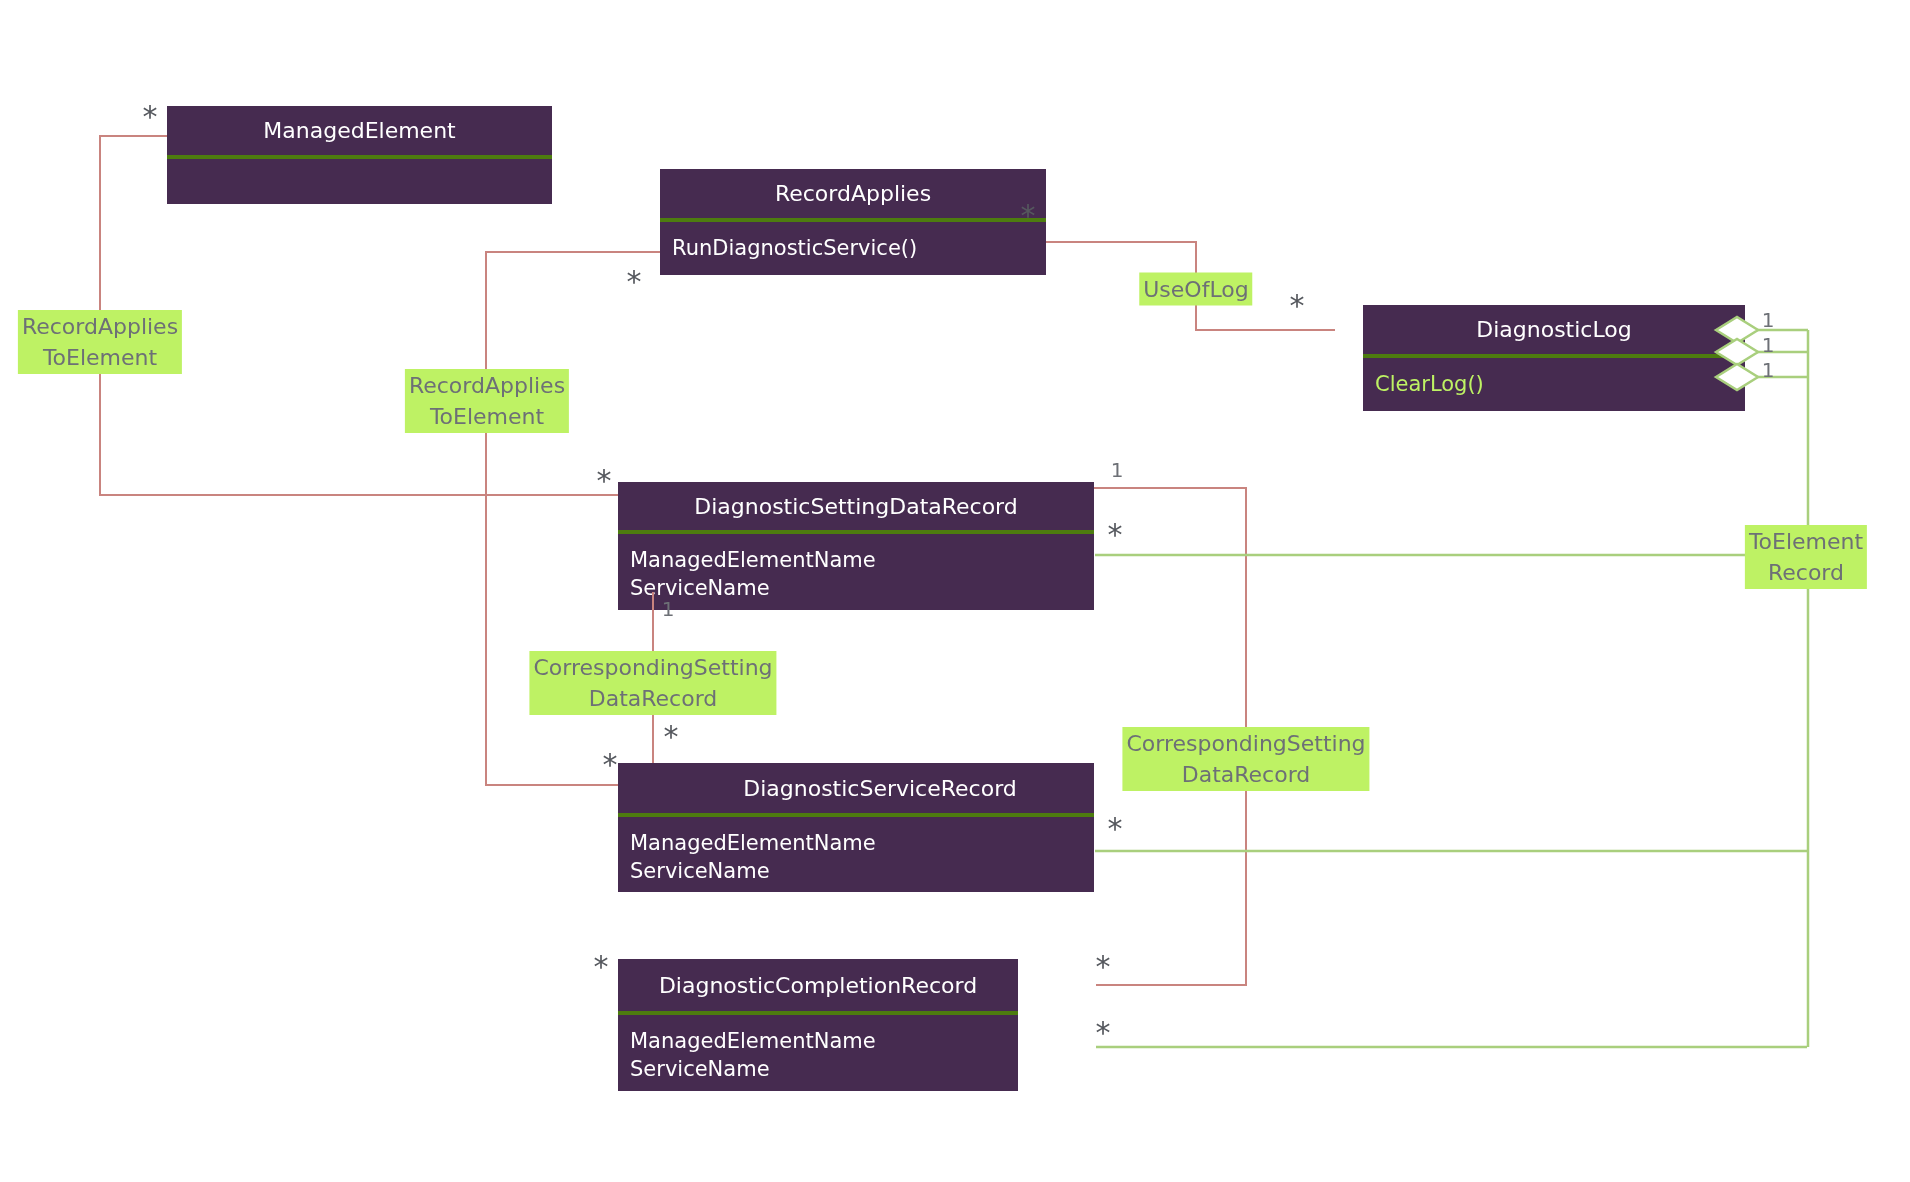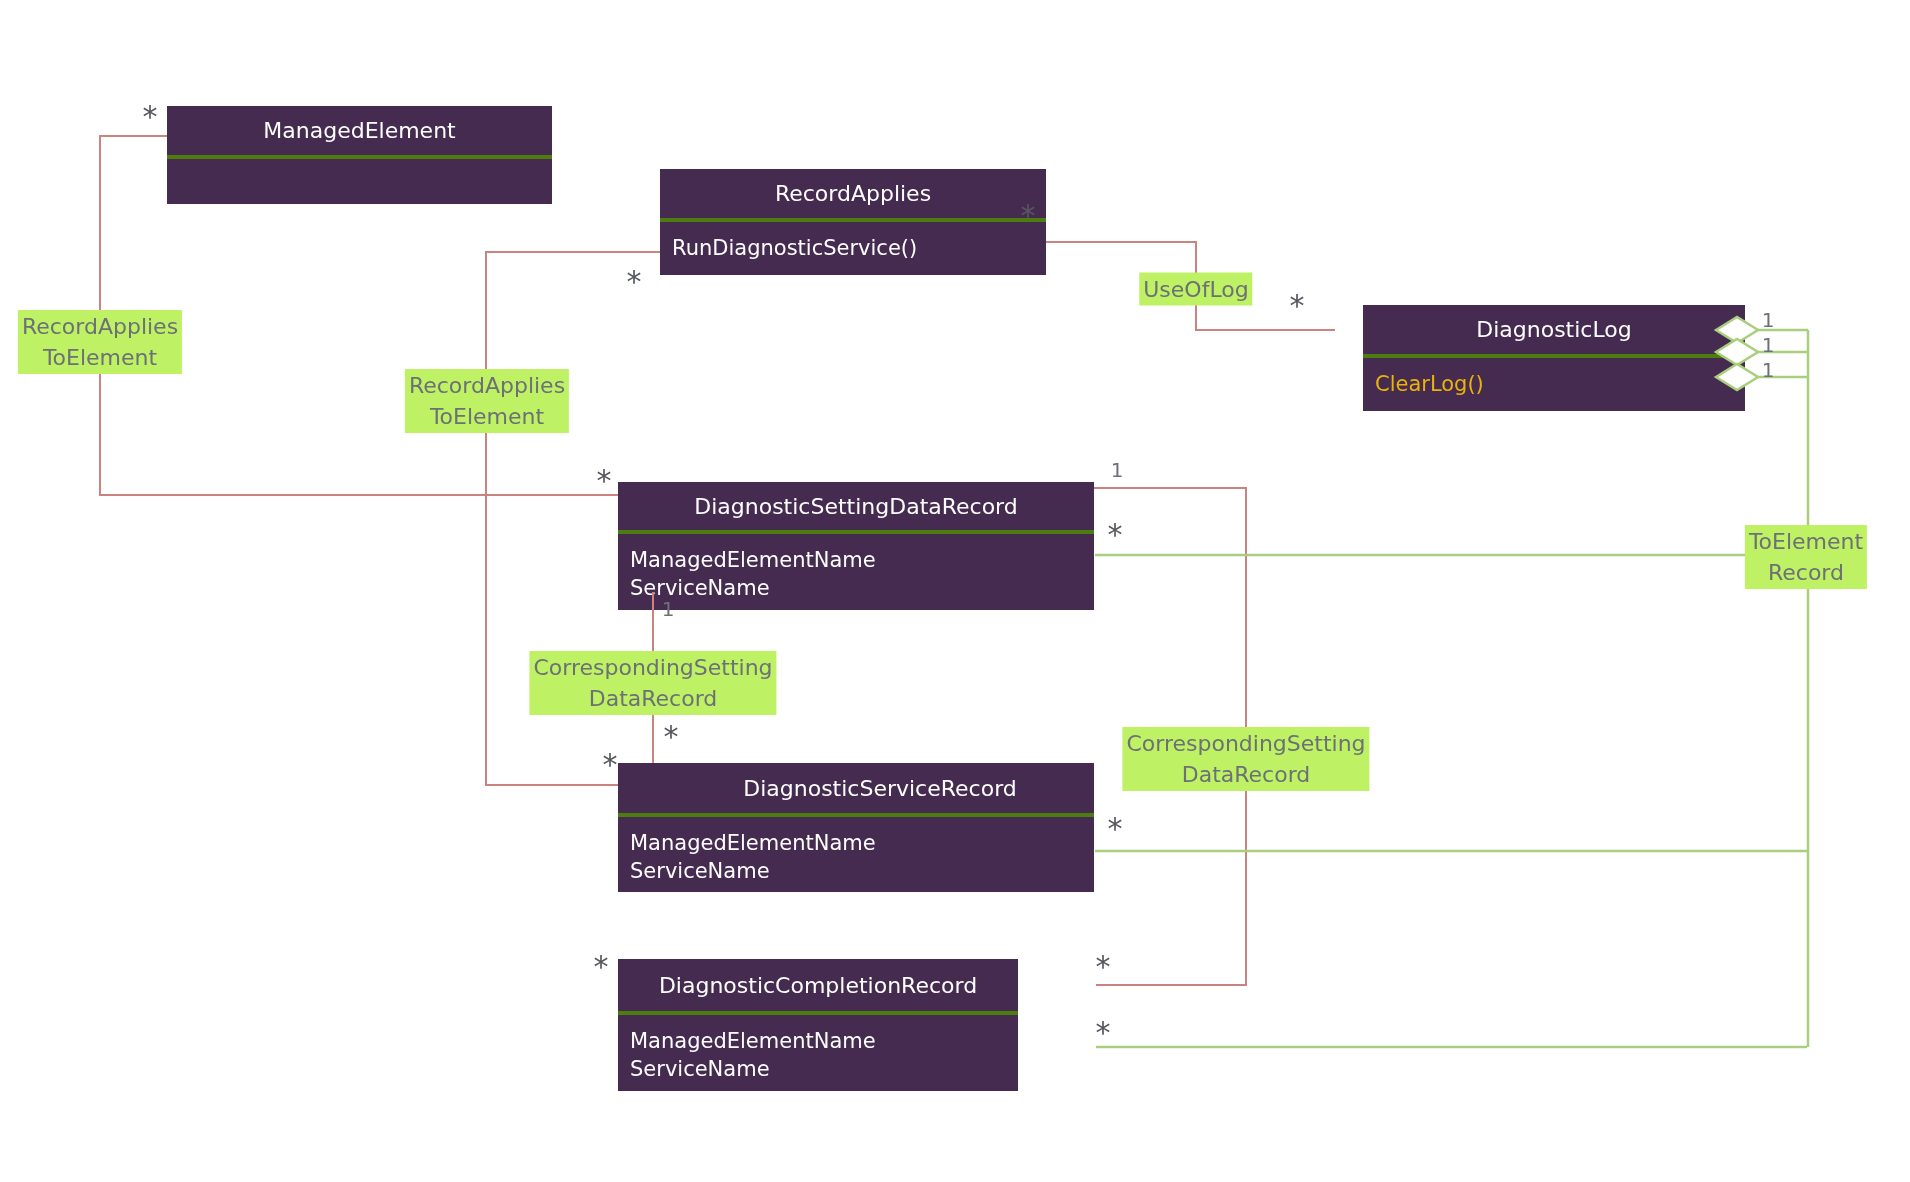--- a/index.html
+++ b/index.html
@@ -24,21 +24,21 @@
     white-space:nowrap;
   }
   .uml-class .body{
     color:#ffffff;
     font-size:21px;
     line-height:28px;
     padding:12px 0 0 12px;
     white-space:nowrap;
   }
   .uml-class .body .member{display:block;}
-  .member.salmon{color:#eab308;}
+  .member.salmon{color:#bef264;}
   .assoc-label{
     position:absolute;
     transform:translate(-50%,-50%);
     z-index:3;
     background:#bef264;
     color:#6d7076;
     font-size:22px;
     line-height:31px;
     text-align:center;
     white-space:nowrap;

